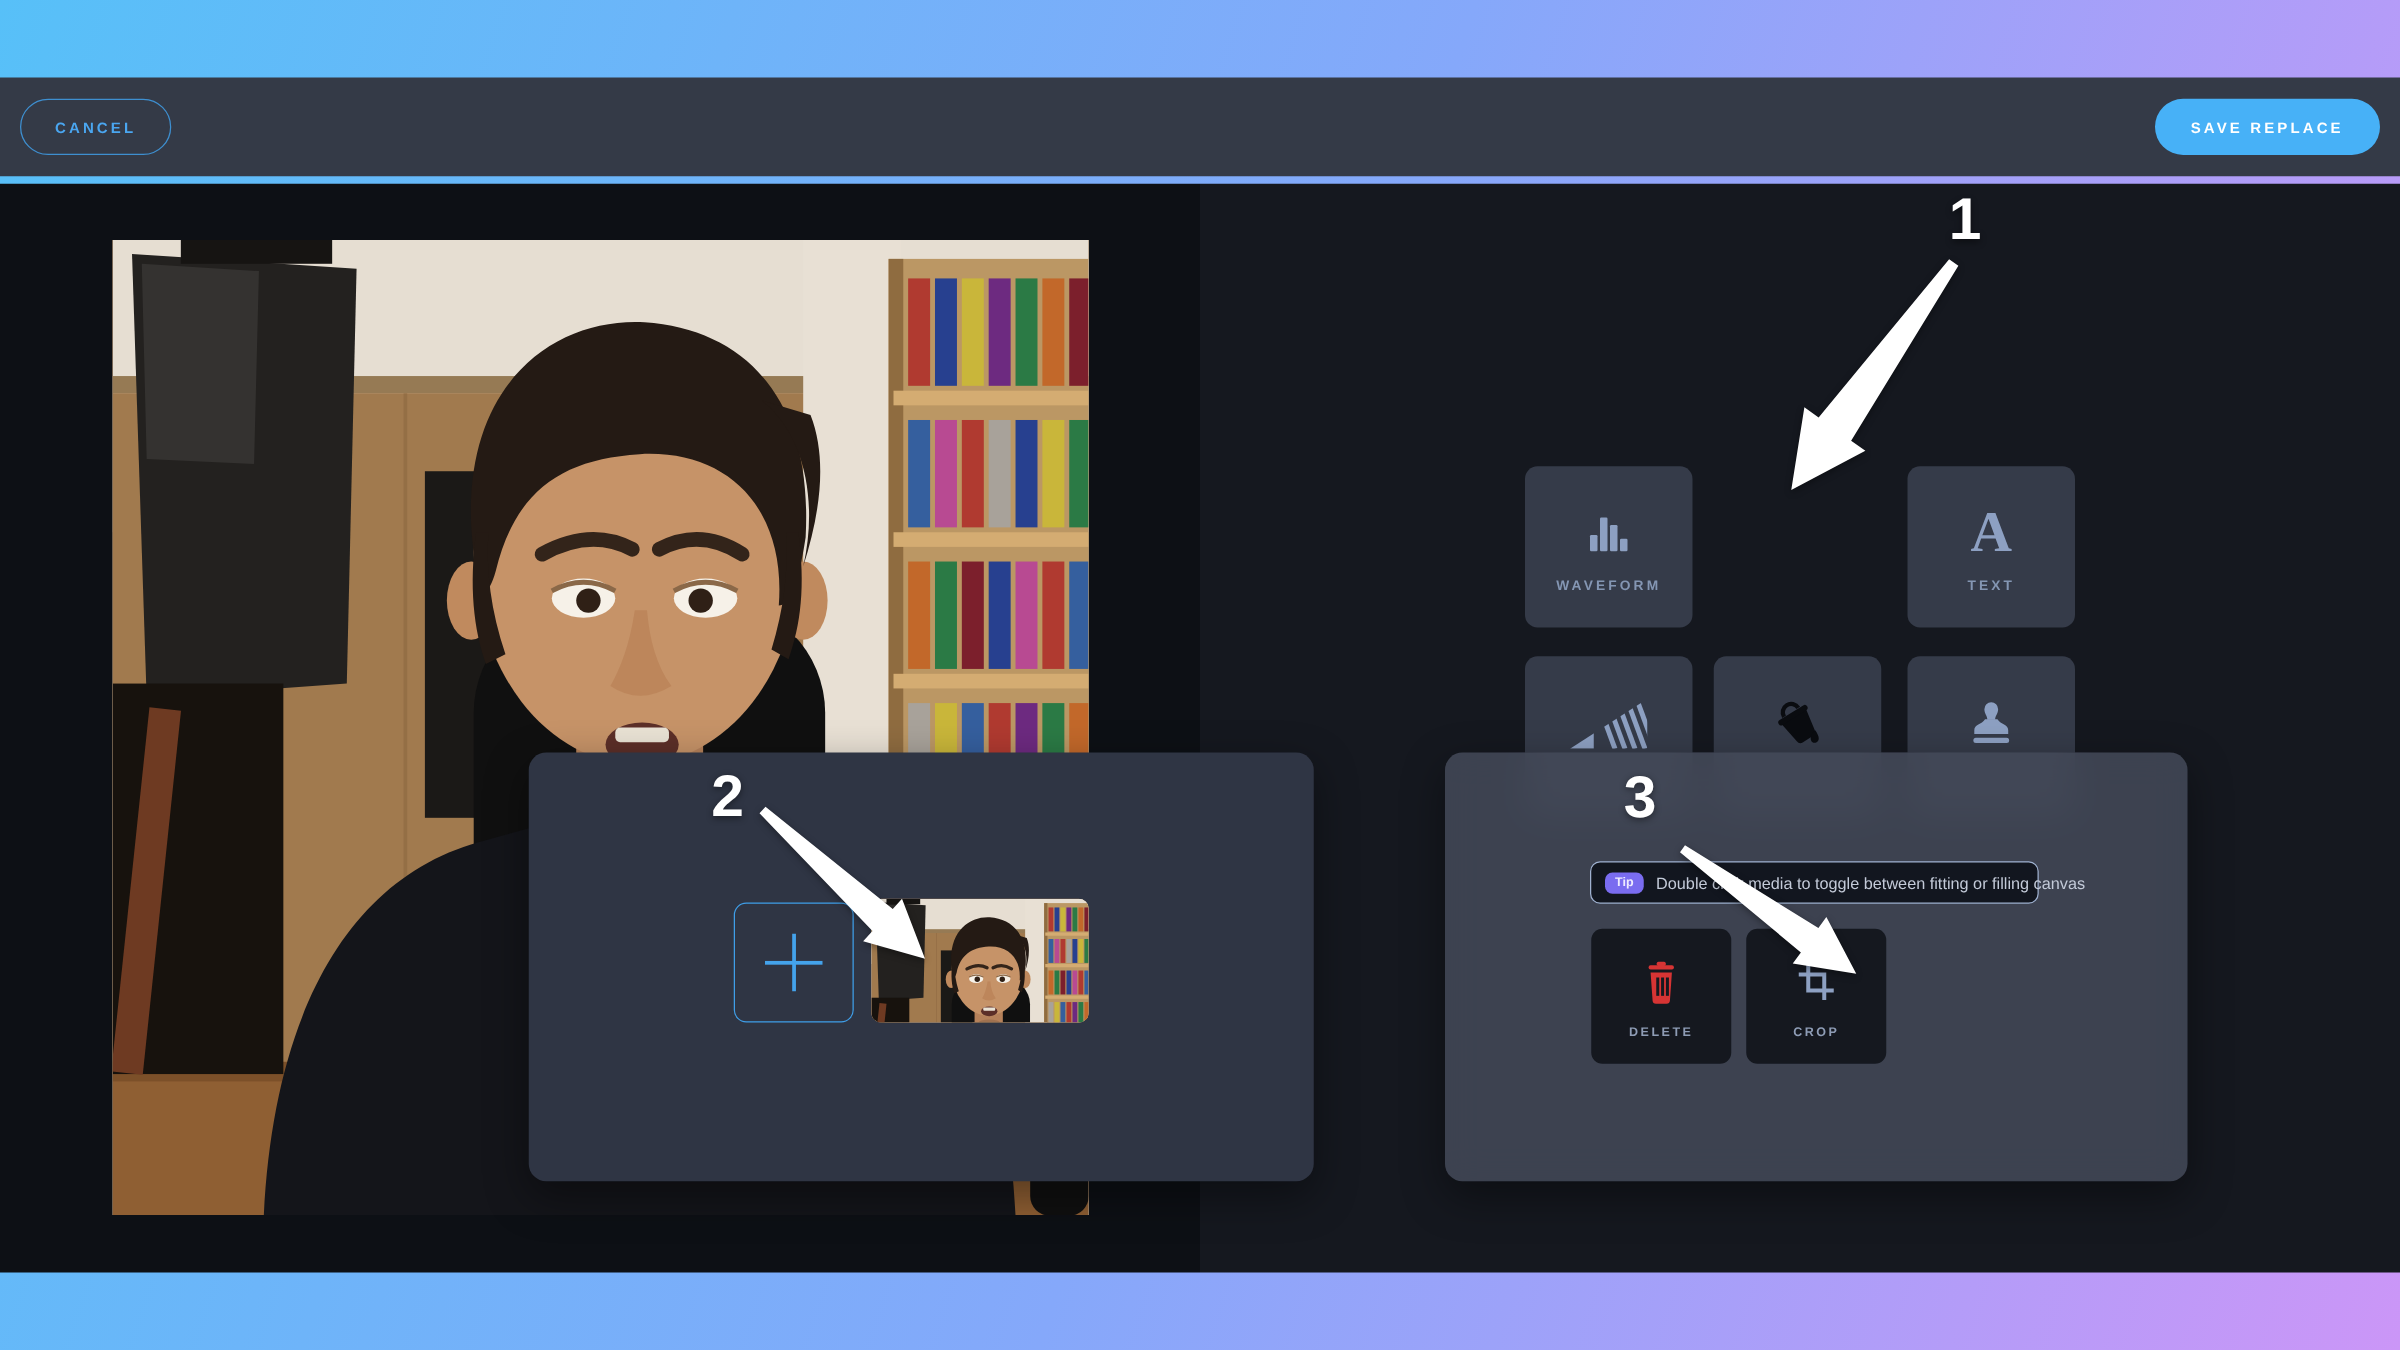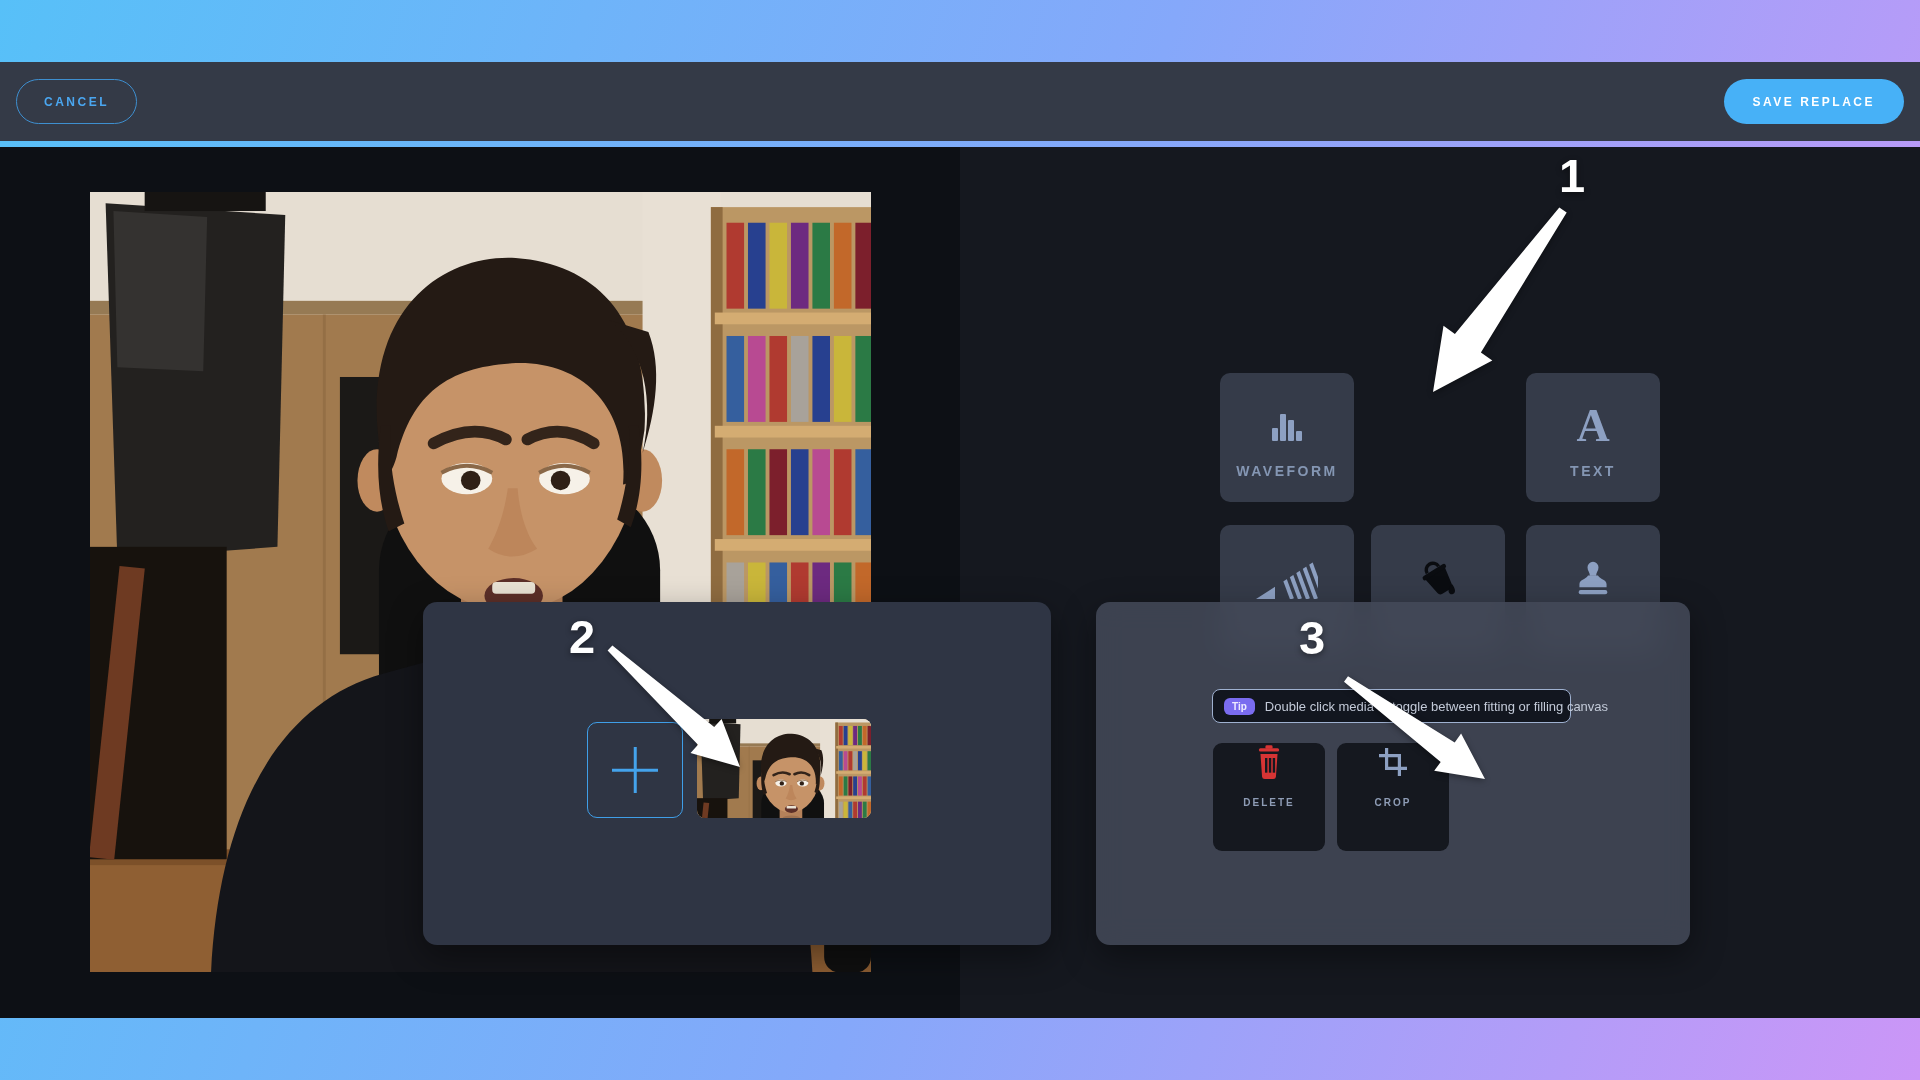--- a/index.html
+++ b/index.html
@@ -20,46 +20,46 @@
   .rightside-bg{position:absolute;top:147px;left:960px;width:960px;height:871px;background:#15181f;}
 
   
   .video-preview{position:absolute;left:90px;top:192px;width:781px;height:780px;overflow:hidden;background:#caa27a;}
   .video-preview svg{display:block;width:100%;height:100%;}
 
   
   .tool-btn{position:absolute;width:134px;height:129px;background:#353b49;border-radius:10px;
             display:flex;flex-direction:column;align-items:center;box-sizing:border-box;padding-top:28px;cursor:pointer;}
   .tool-btn .ticon{height:50px;display:flex;align-items:center;justify-content:center;}
-  .tool-label{margin-top:12px;font-size:14px;font-weight:bold;letter-spacing:2.5px;color:#8496b3;}
+  .tool-label{margin-top:12px;font-size:11px;font-weight:bold;letter-spacing:2.5px;color:#8496b3;}
   .glyph-A{font-family:"Liberation Serif",serif;font-weight:bold;font-size:46px;color:#8da0c2;line-height:1;}
 
   
   .media-tray{position:absolute;left:423px;top:602px;width:628px;height:343px;background:#2f3544;
               border-radius:14px;box-shadow:0 12px 34px rgba(0,0,0,.4);}
   .add-media{position:absolute;left:164px;top:120px;width:96px;height:96px;border:1.5px solid #3f9ee8;
              border-radius:10px;background:transparent;cursor:pointer;}
   .plus{position:absolute;left:50%;top:50%;width:46px;height:46px;transform:translate(-50%,-50%);}
   .plus::before,.plus::after{content:"";position:absolute;background:#44a3ec;}
   .plus::before{left:50%;top:0;width:2.5px;height:100%;transform:translateX(-50%);}
   .plus::after{top:50%;left:0;height:2.5px;width:100%;transform:translateY(-50%);}
   .thumb{position:absolute;left:274px;top:117px;width:174px;height:99px;border-radius:8px;overflow:hidden;cursor:pointer;background:#a5805a;}
   .thumb svg{display:block;width:100%;height:100%;}
 
   
-  .ctx-panel{position:absolute;left:1096px;top:602px;width:594px;height:343px;border-radius:14px;
+  .ctx-panel{position:absolute;left:1156px;top:602px;width:594px;height:343px;border-radius:14px;
              background:rgba(67,73,89,0.86);-webkit-backdrop-filter:blur(14px);backdrop-filter:blur(14px);
              box-shadow:0 12px 34px rgba(0,0,0,.4);}
   .tip-bar{position:absolute;left:116px;top:87px;width:359px;height:34px;box-sizing:border-box;
            background:#12161f;border:1px solid #9fb1d0;border-radius:8px;
            display:flex;align-items:center;gap:10px;padding:0 11px;}
   .tip-badge{background:#7a6cf0;color:#eeebff;font-size:10px;font-weight:bold;border-radius:6px;padding:3px 8px;}
   .tip-text{font-size:13px;color:#c3cad8;white-space:nowrap;}
   .ctx-btn{position:absolute;top:141px;width:112px;height:108px;background:#15181f;border-radius:9px;
-           display:flex;flex-direction:column;align-items:center;box-sizing:border-box;cursor:pointer;}
+           display:flex;flex-direction:column;align-items:center;box-sizing:border-box;padding-top:24px;cursor:pointer;}
   .ctx-btn .ticon{height:38px;display:flex;align-items:center;justify-content:center;}
   .ctx-label{margin-top:16px;font-size:10px;font-weight:bold;letter-spacing:2px;color:#8e9cb5;}
 
   
   .anno-num{position:absolute;transform:translate(-50%,-50%);color:#ffffff;font-size:47px;font-weight:800;
             text-shadow:0 2px 6px rgba(0,0,0,.45);z-index:11;}
   #arrows{position:absolute;left:0;top:0;z-index:10;pointer-events:none;}
   #arrows polygon{fill:#ffffff;filter:drop-shadow(0 2px 3px rgba(0,0,0,.35));}
 </style>
 </head>

